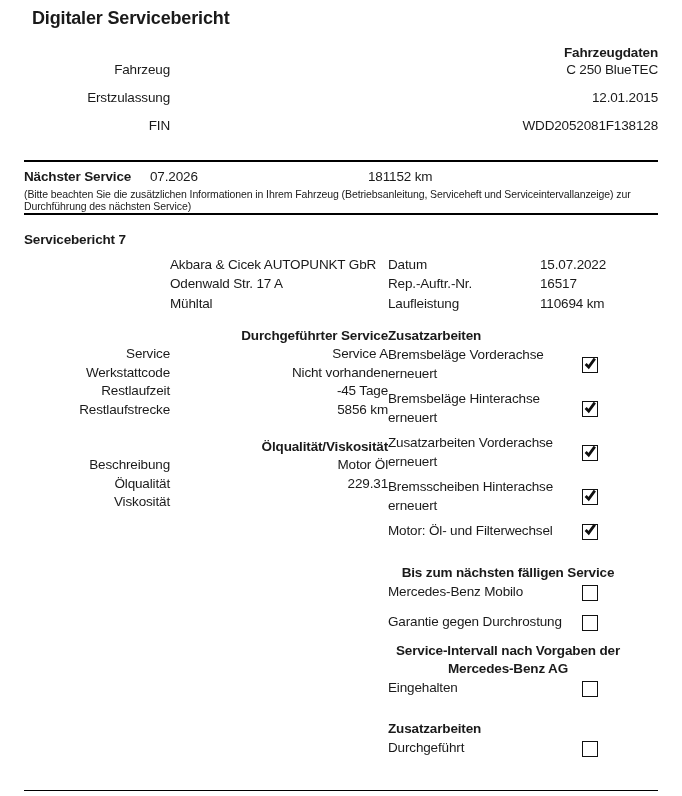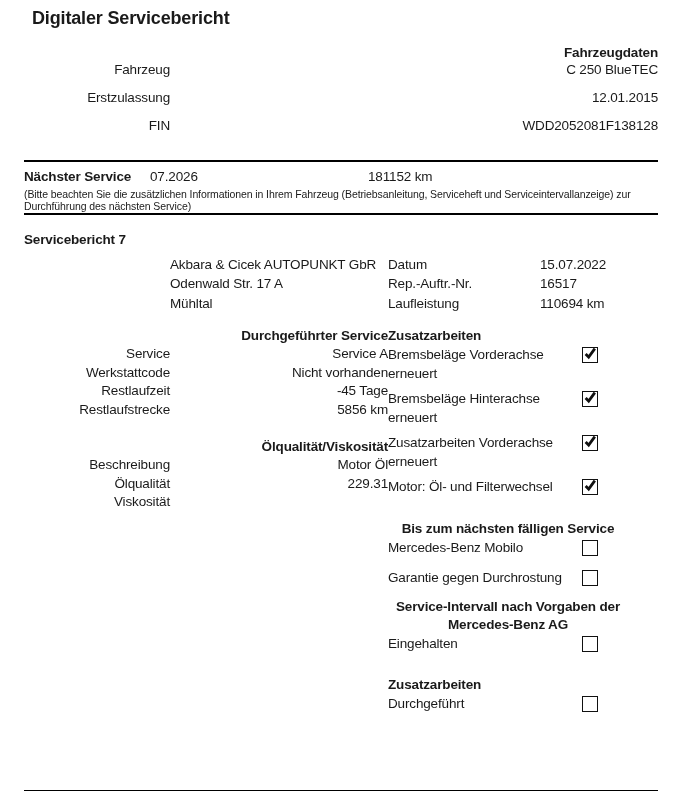--- a/index.html
+++ b/index.html
@@ -58,21 +58,21 @@
   .sb-workshop{width:218px;flex:none;line-height:19.5px;}
   .sb-details{flex:1;line-height:19.5px;}
   .sb-details .kv-row{min-height:19.5px;}
   .sb-details .kv-label{width:152px;}
   
   .columns{display:flex;margin-top:14px;}
   .col-left{width:364px;flex:none;text-align:right;}
   .col-right{flex:1;}
   .sec-oel{margin-top:19px;}
   
-  .check-item{display:flex;align-items:flex-start;margin-bottom:6px;line-height:19px;}
+  .check-item{display:flex;align-items:center;margin-bottom:6px;line-height:19px;}
   .ci-label{width:194px;flex:none;}
   .checkbox{
     flex:none;
     width:14px;height:14px;
     border:1.6px solid #111;
     display:inline-flex;
     align-items:center;justify-content:center;
     margin-top:2px;
     background:#fff;
     cursor:pointer;
@@ -219,20 +219,28 @@
         </div>
         <div class="check-item">
           <span class="ci-label">Zusatzarbeiten Vorderachse erneuert</span>
           <span class="checkbox checked">
               <svg class="tick" viewBox="0 0 16 16">
                 <path d="M3 8.5 L6.5 12 L13.5 2.5" stroke="currentColor" stroke-width="3.2" fill="none"></path>
               </svg>
             </span>
         </div>
         <div class="check-item">
+          <span class="ci-label">Bremsscheiben Hinterachse erneuert</span>
+          <span class="checkbox checked">
+              <svg class="tick" viewBox="0 0 16 16">
+                <path d="M3 8.5 L6.5 12 L13.5 2.5" stroke="currentColor" stroke-width="3.2" fill="none"></path>
+              </svg>
+            </span>
+        </div>
+        <div class="check-item">
           <span class="ci-label">Motor: Öl- und Filterwechsel</span>
           <span class="checkbox checked">
               <svg class="tick" viewBox="0 0 16 16">
                 <path d="M3 8.5 L6.5 12 L13.5 2.5" stroke="currentColor" stroke-width="3.2" fill="none"></path>
               </svg>
             </span>
         </div>
 
         <h2 class="rc-heading mt-group1">Bis zum nächsten fälligen Service</h2>
         <div class="group1">

